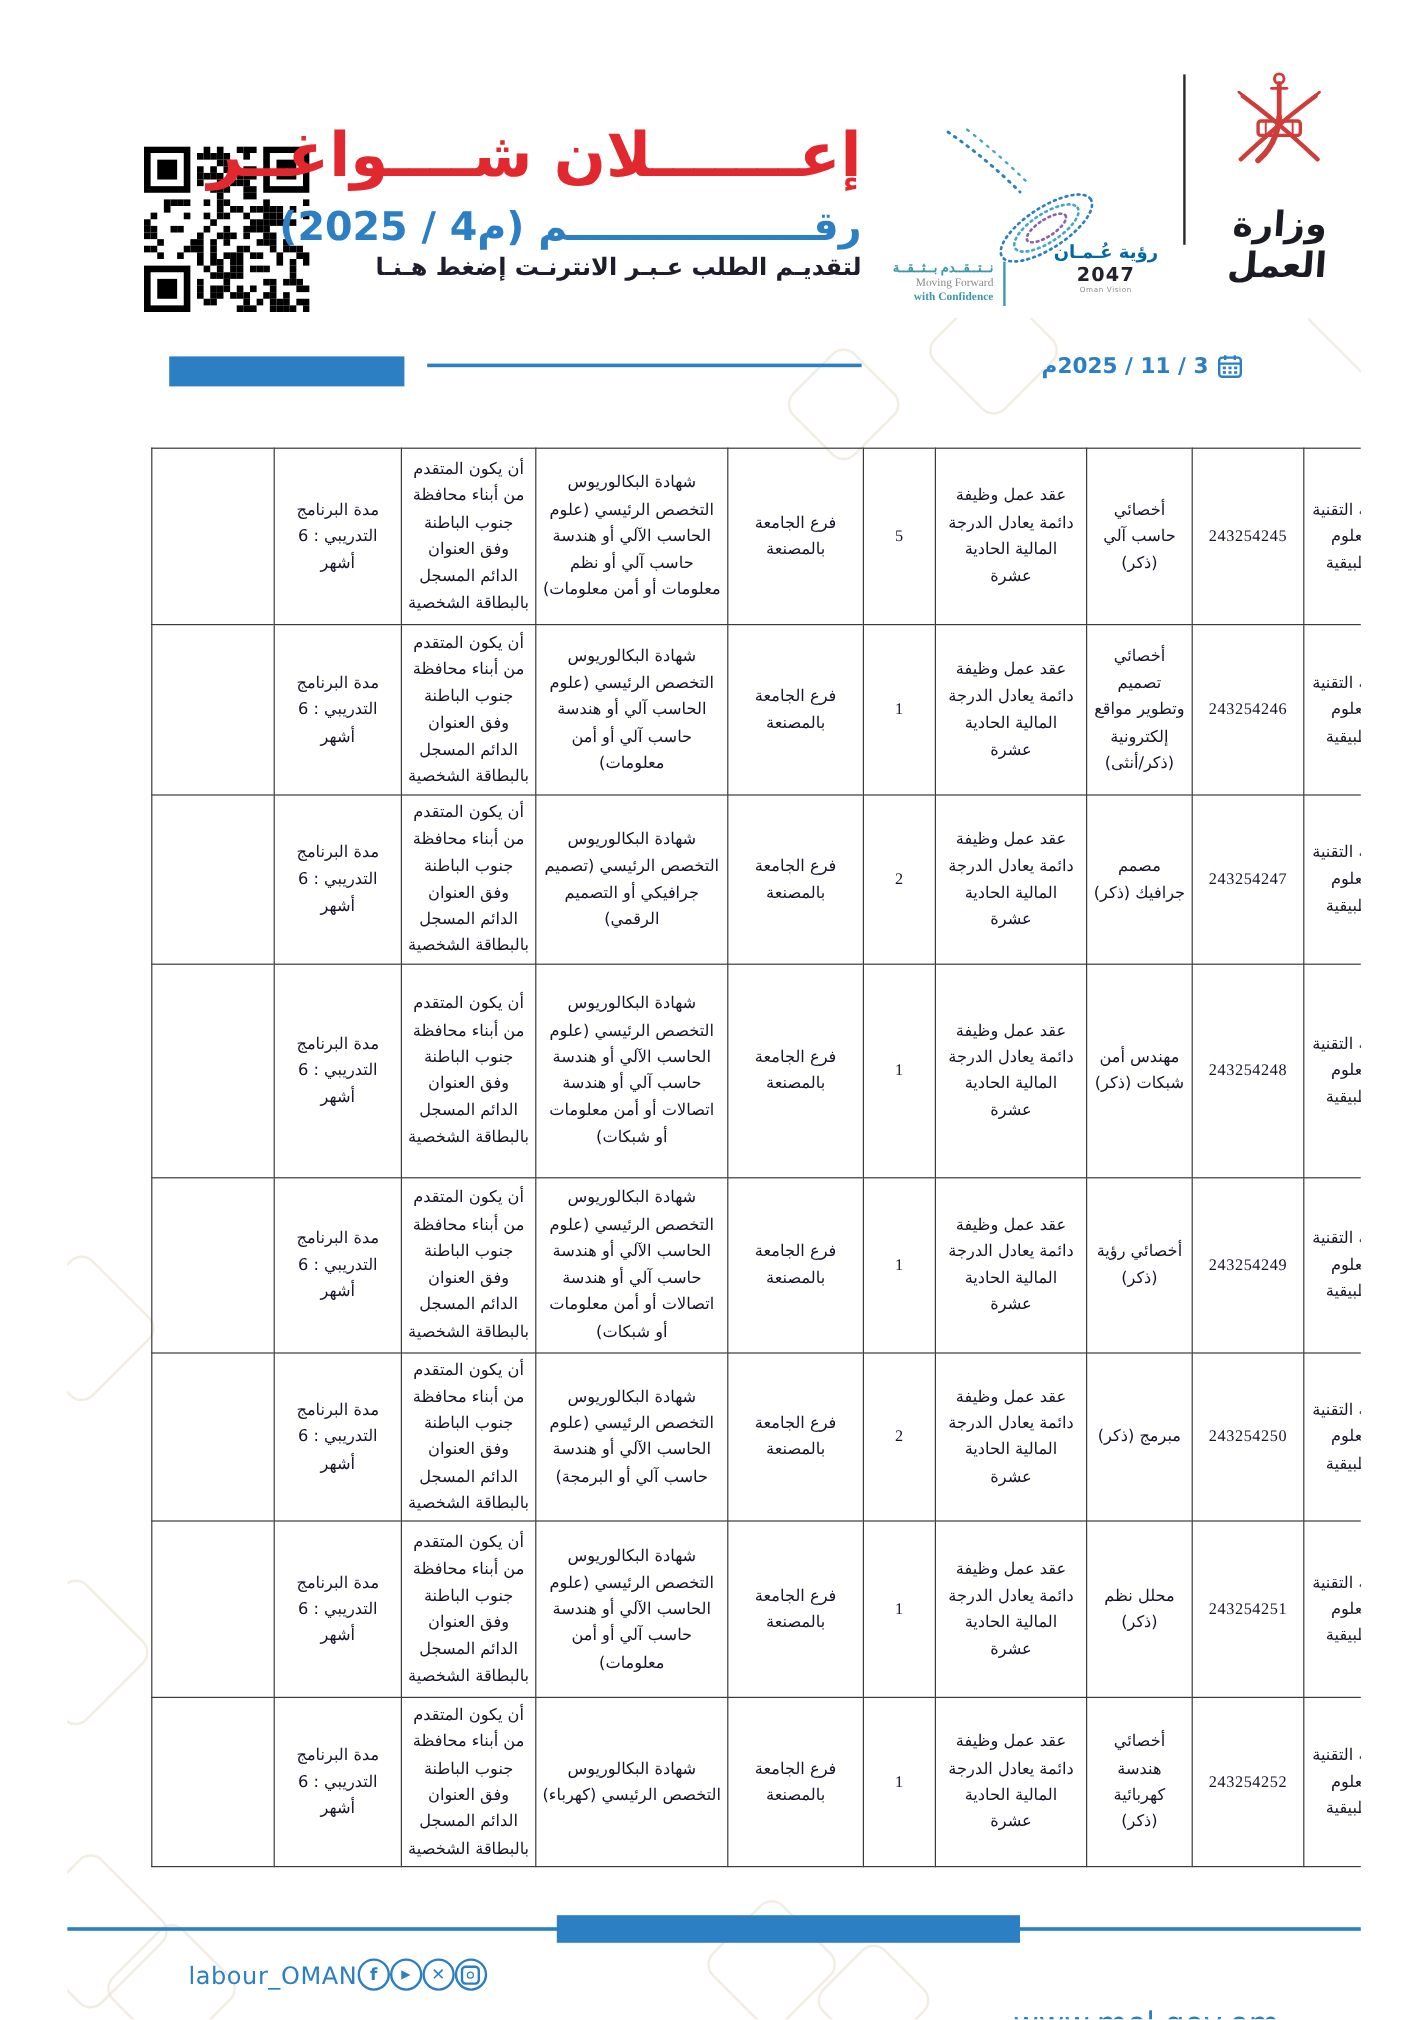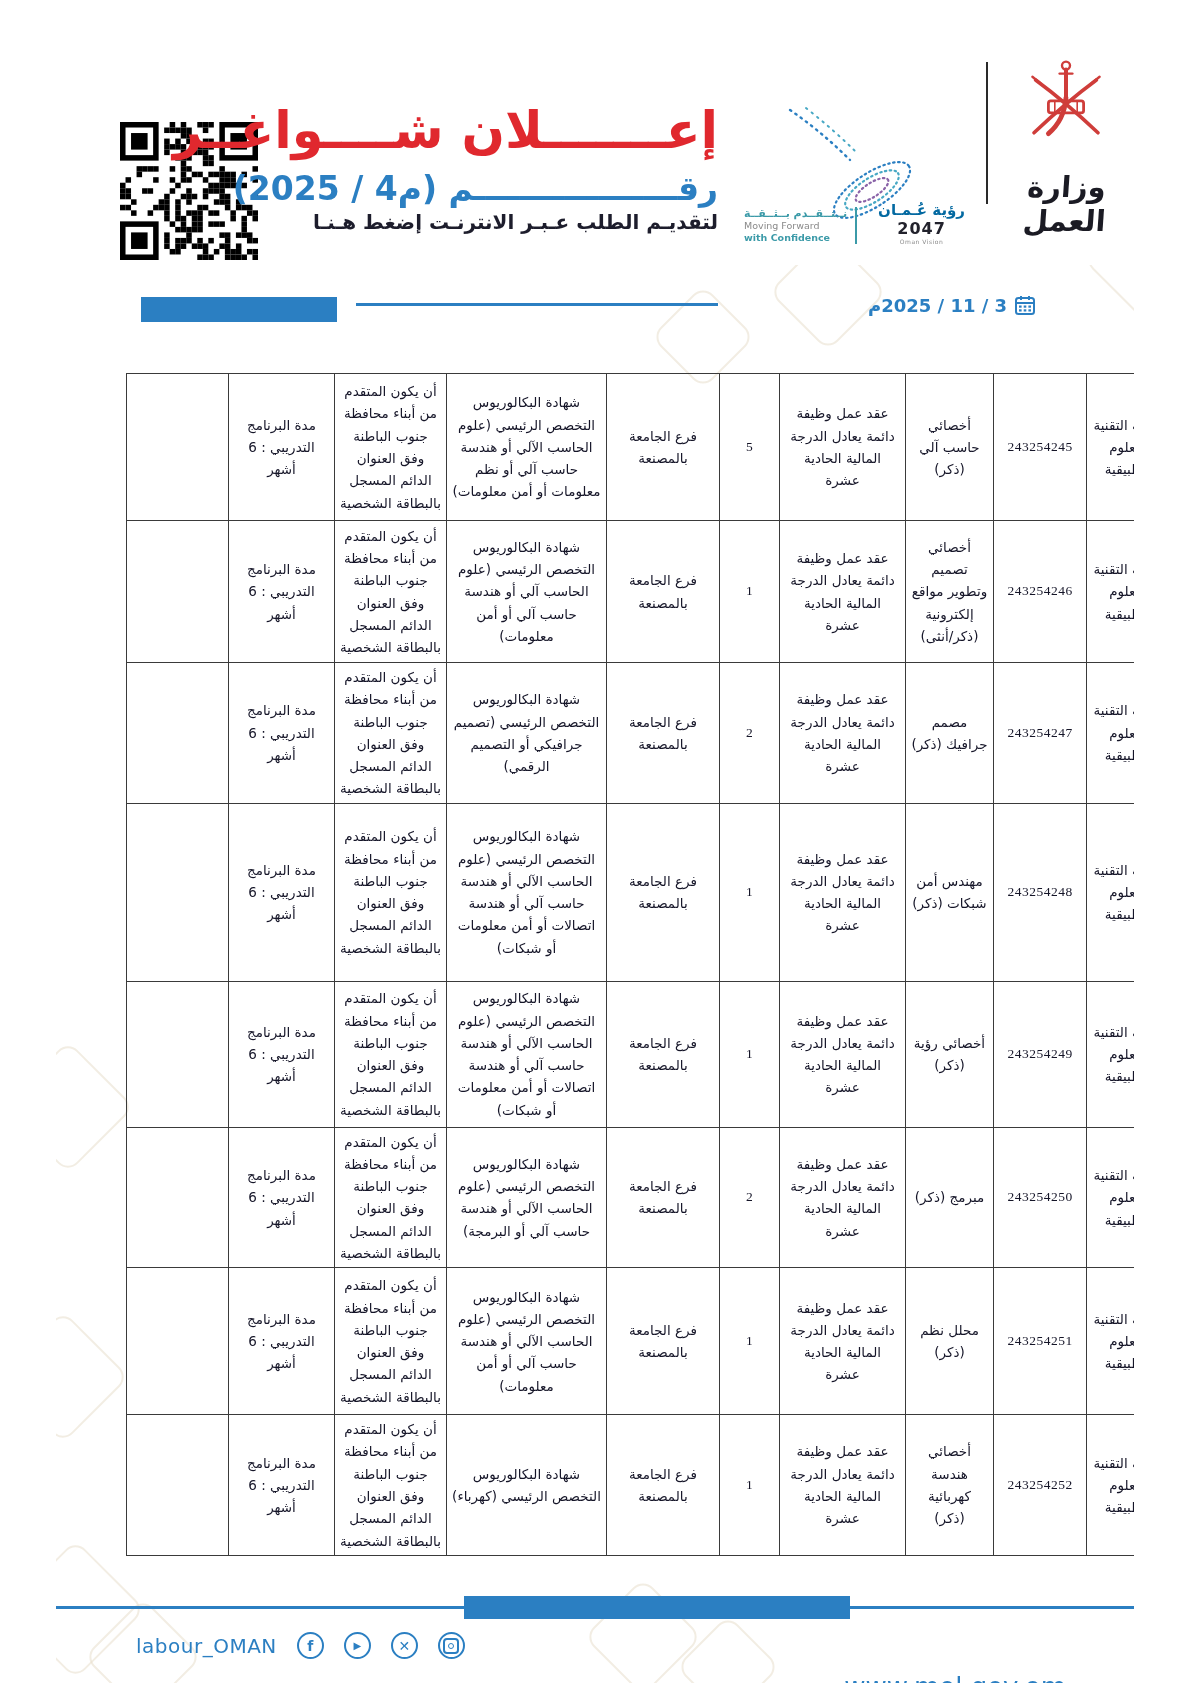--- a/index.html
+++ b/index.html
@@ -20,43 +20,43 @@
   .sub-title{font-size:33px;font-weight:bold;color:#2b7fc2;margin:8px 0 0 0;white-space:nowrap;}
   .apply-line{font-size:20px;font-weight:bold;color:#1d1d2c;margin-top:2px;cursor:pointer;}
   .apply-rule{position:absolute;left:300px;top:303px;width:362px;height:3px;background:#2b7fc2;z-index:2;}
   .blue-bar{position:absolute;left:85px;top:297px;width:196px;height:25px;background:#2b7fc2;z-index:2;}
   .vision{position:absolute;left:688px;top:108px;width:225px;height:155px;z-index:4;}
   .vision-swirl{position:absolute;left:28px;top:-6px;width:170px;height:120px;}
   .vision-text{position:absolute;right:4px;bottom:18px;text-align:center;direction:rtl;}
   .vision-ar{font-size:15px;font-weight:bold;color:#0369a1;}
   .vision-year{font-size:16px;font-weight:bold;color:#22222c;letter-spacing:1px;}
   .vision-cap{font-size:6px;color:#8a8a8a;letter-spacing:.5px;}
-  .vision-tag{position:absolute;left:0;bottom:19px;text-align:left;padding-right:8px;
-              border-right:2px solid #3b9aa8;line-height:1.25;}
+  .vision-tag{position:absolute;left:0;bottom:8px;text-align:right;padding-right:8px;
+              border-right:2px solid #3b9aa8;line-height:1.25;font-family:Liberation Serif, serif;}
   .tag-ar{font-size:11px;color:#3b9aa8;font-weight:bold;letter-spacing:1px;}
   .tag-en1{font-size:9.5px;color:#8a8a8a;}
   .tag-en2{font-size:9.5px;color:#3b9aa8;font-weight:bold;}
   .logo-divider{position:absolute;left:930px;top:62px;width:2px;height:142px;background:#2a2a2a;z-index:4;}
   .ministry{position:absolute;left:942px;top:52px;width:135px;text-align:center;z-index:4;}
   .ministry svg{width:80px;height:112px;}
   .ministry-name{font-size:29px;font-weight:bold;color:#1b1b24;direction:rtl;
                  transform:skewX(-4deg);letter-spacing:-1px;margin-top:2px;}
   .date-row{position:absolute;left:812px;top:294px;width:200px;display:flex;direction:rtl;
             align-items:center;gap:7px;justify-content:flex-end;z-index:4;}
   .date-txt{font-size:18px;font-weight:bold;color:#2b7fc2;direction:rtl;}
   
   table.vac{position:absolute;left:70px;top:373px;width:1046px;border-collapse:collapse;
             table-layout:fixed;direction:rtl;z-index:2;background:transparent;}
   table.vac td{border:1px solid #3a3a3a;text-align:center;vertical-align:middle;
                padding:3px 5px;font-size:13.5px;line-height:1.65;color:#151528;}
   td.num-cell{font-family:"Liberation Serif","DejaVu Serif",serif;font-size:15.5px;letter-spacing:.5px;}
   
   .foot-rule{position:absolute;left:0;top:1606px;width:1190px;height:3px;background:#2b7fc2;z-index:2;}
   .foot-bar{position:absolute;left:408px;top:1596px;width:386px;height:23px;background:#2b7fc2;z-index:3;}
-  .foot-left{position:absolute;left:80px;top:1632px;display:flex;align-items:center;gap:20px;z-index:3;}
+  .foot-left{position:absolute;left:101px;top:1632px;display:flex;align-items:center;gap:0;z-index:3;}
   .handle{font-size:20px;color:#2b7fc2;letter-spacing:.5px;}
   .sicon{width:27px;height:27px;border:2px solid #2b7fc2;border-radius:50%;display:inline-flex;
          align-items:center;justify-content:center;color:#2b7fc2;font-weight:bold;font-size:14px;
          box-sizing:border-box;cursor:pointer;}
   .sicon.play{font-size:10px;}
   .insta{width:12px;height:12px;border:2px solid #2b7fc2;border-radius:4px;position:relative;}
   .insta::after{content:"";position:absolute;left:3px;top:3px;width:4px;height:4px;border:1.5px solid #2b7fc2;border-radius:50%;}
   .page-num{position:absolute;left:0;top:1622px;width:1190px;text-align:right;font-size:37px;
             font-weight:bold;color:#2b7fc2;z-index:3;}
   .site{position:absolute;right:68px;top:1672px;font-size:26px;color:#2b7fc2;z-index:3;cursor:pointer;}

